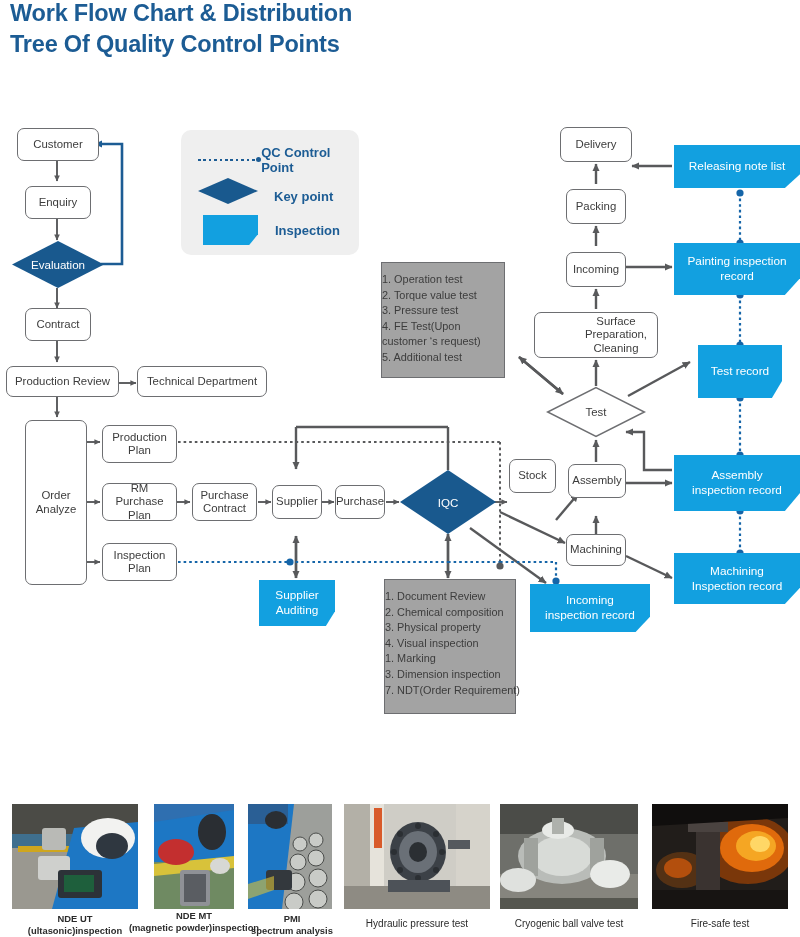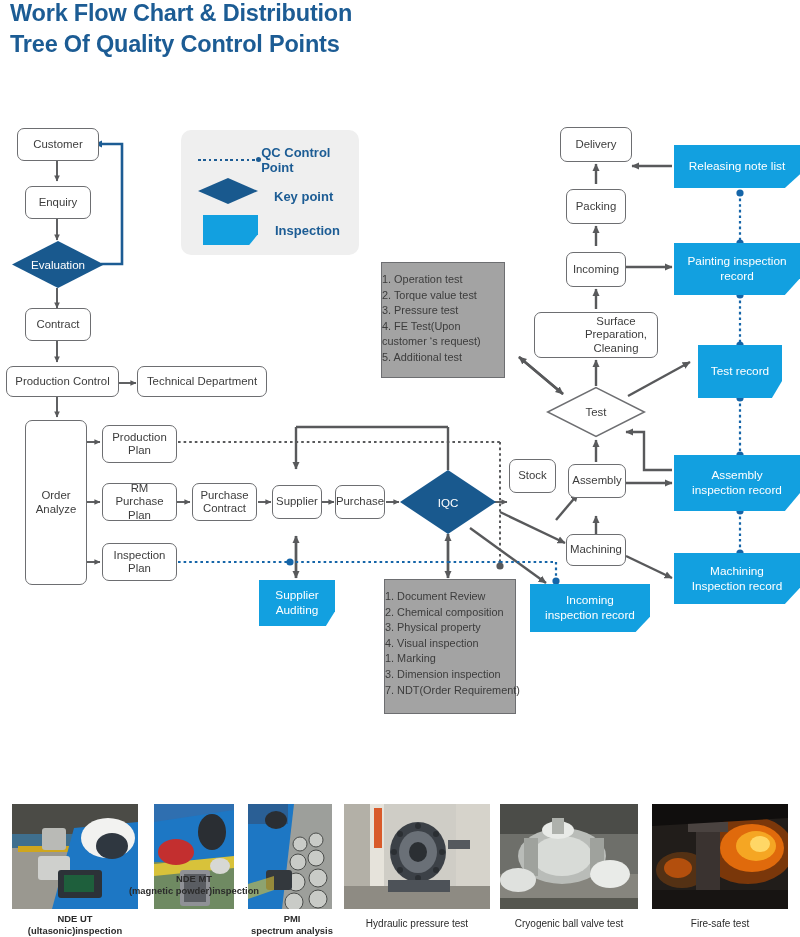--- a/index.html
+++ b/index.html
@@ -219,21 +219,21 @@
     <div class="row" style="left:22px;top:85px;">
       <span class="lg-ins"></span>
       <span class="lab" style="margin-left:17px;">Inspection</span>
     </div>
   </div>
 
   <div class="pbox" style="left:17px;top:128px;width:82px;height:33px;">Customer</div>
   <div class="pbox" style="left:25px;top:186px;width:66px;height:33px;">Enquiry</div>
   <div class="kdia" style="left:12px;top:241px;width:92px;height:47px;">Evaluation</div>
   <div class="pbox" style="left:25px;top:308px;width:66px;height:33px;">Contract</div>
-  <div class="pbox" style="left:6px;top:366px;width:113px;height:31px;">Production Control</div>
+  <div class="pbox" style="left:6px;top:366px;width:113px;height:31px;">Production Review</div>
   <div class="pbox" style="left:137px;top:366px;width:130px;height:31px;">Technical Department</div>
 
   <div class="pbox" style="left:25px;top:420px;width:62px;height:165px;white-space:pre-line;">Order
 Analyze</div>
 
   <div class="pbox" style="left:102px;top:425px;width:75px;height:38px;white-space:pre-line;">Production
 Plan</div>
   <div class="pbox" style="left:102px;top:483px;width:75px;height:38px;white-space:pre-line;">RM Purchase
 Plan</div>
   <div class="pbox" style="left:102px;top:543px;width:75px;height:38px;white-space:pre-line;">Inspection
@@ -410,21 +410,21 @@
       <rect x="44" y="24" width="24" height="62" fill="#3a3330"></rect>
       <rect x="36" y="18" width="40" height="10" fill="#4a4340"></rect>
       <path d="M0,0 L136,0 L136,14 L0,22 Z" fill="#100e0d"></path>
     </svg>
   </div>
 
   <div class="cap" style="left:12px;top:913px;width:126px;">
     <div>NDE UT</div>
     <div>(ultasonic)inspection</div>
   </div>
-  <div class="cap" style="left:124px;top:873px;width:140px;">
+  <div class="cap" style="left:124px;top:910px;width:140px;">
     <div>NDE MT</div>
     <div>(magnetic powder)inspection</div>
   </div>
   <div class="cap" style="left:248px;top:913px;width:88px;">
     <div>PMI</div>
     <div>spectrum analysis</div>
   </div>
   <div class="cap" style="left:344px;top:918px;width:146px;font-weight:normal;font-size:10px;">
     <div>Hydraulic pressure test</div>
   </div>

